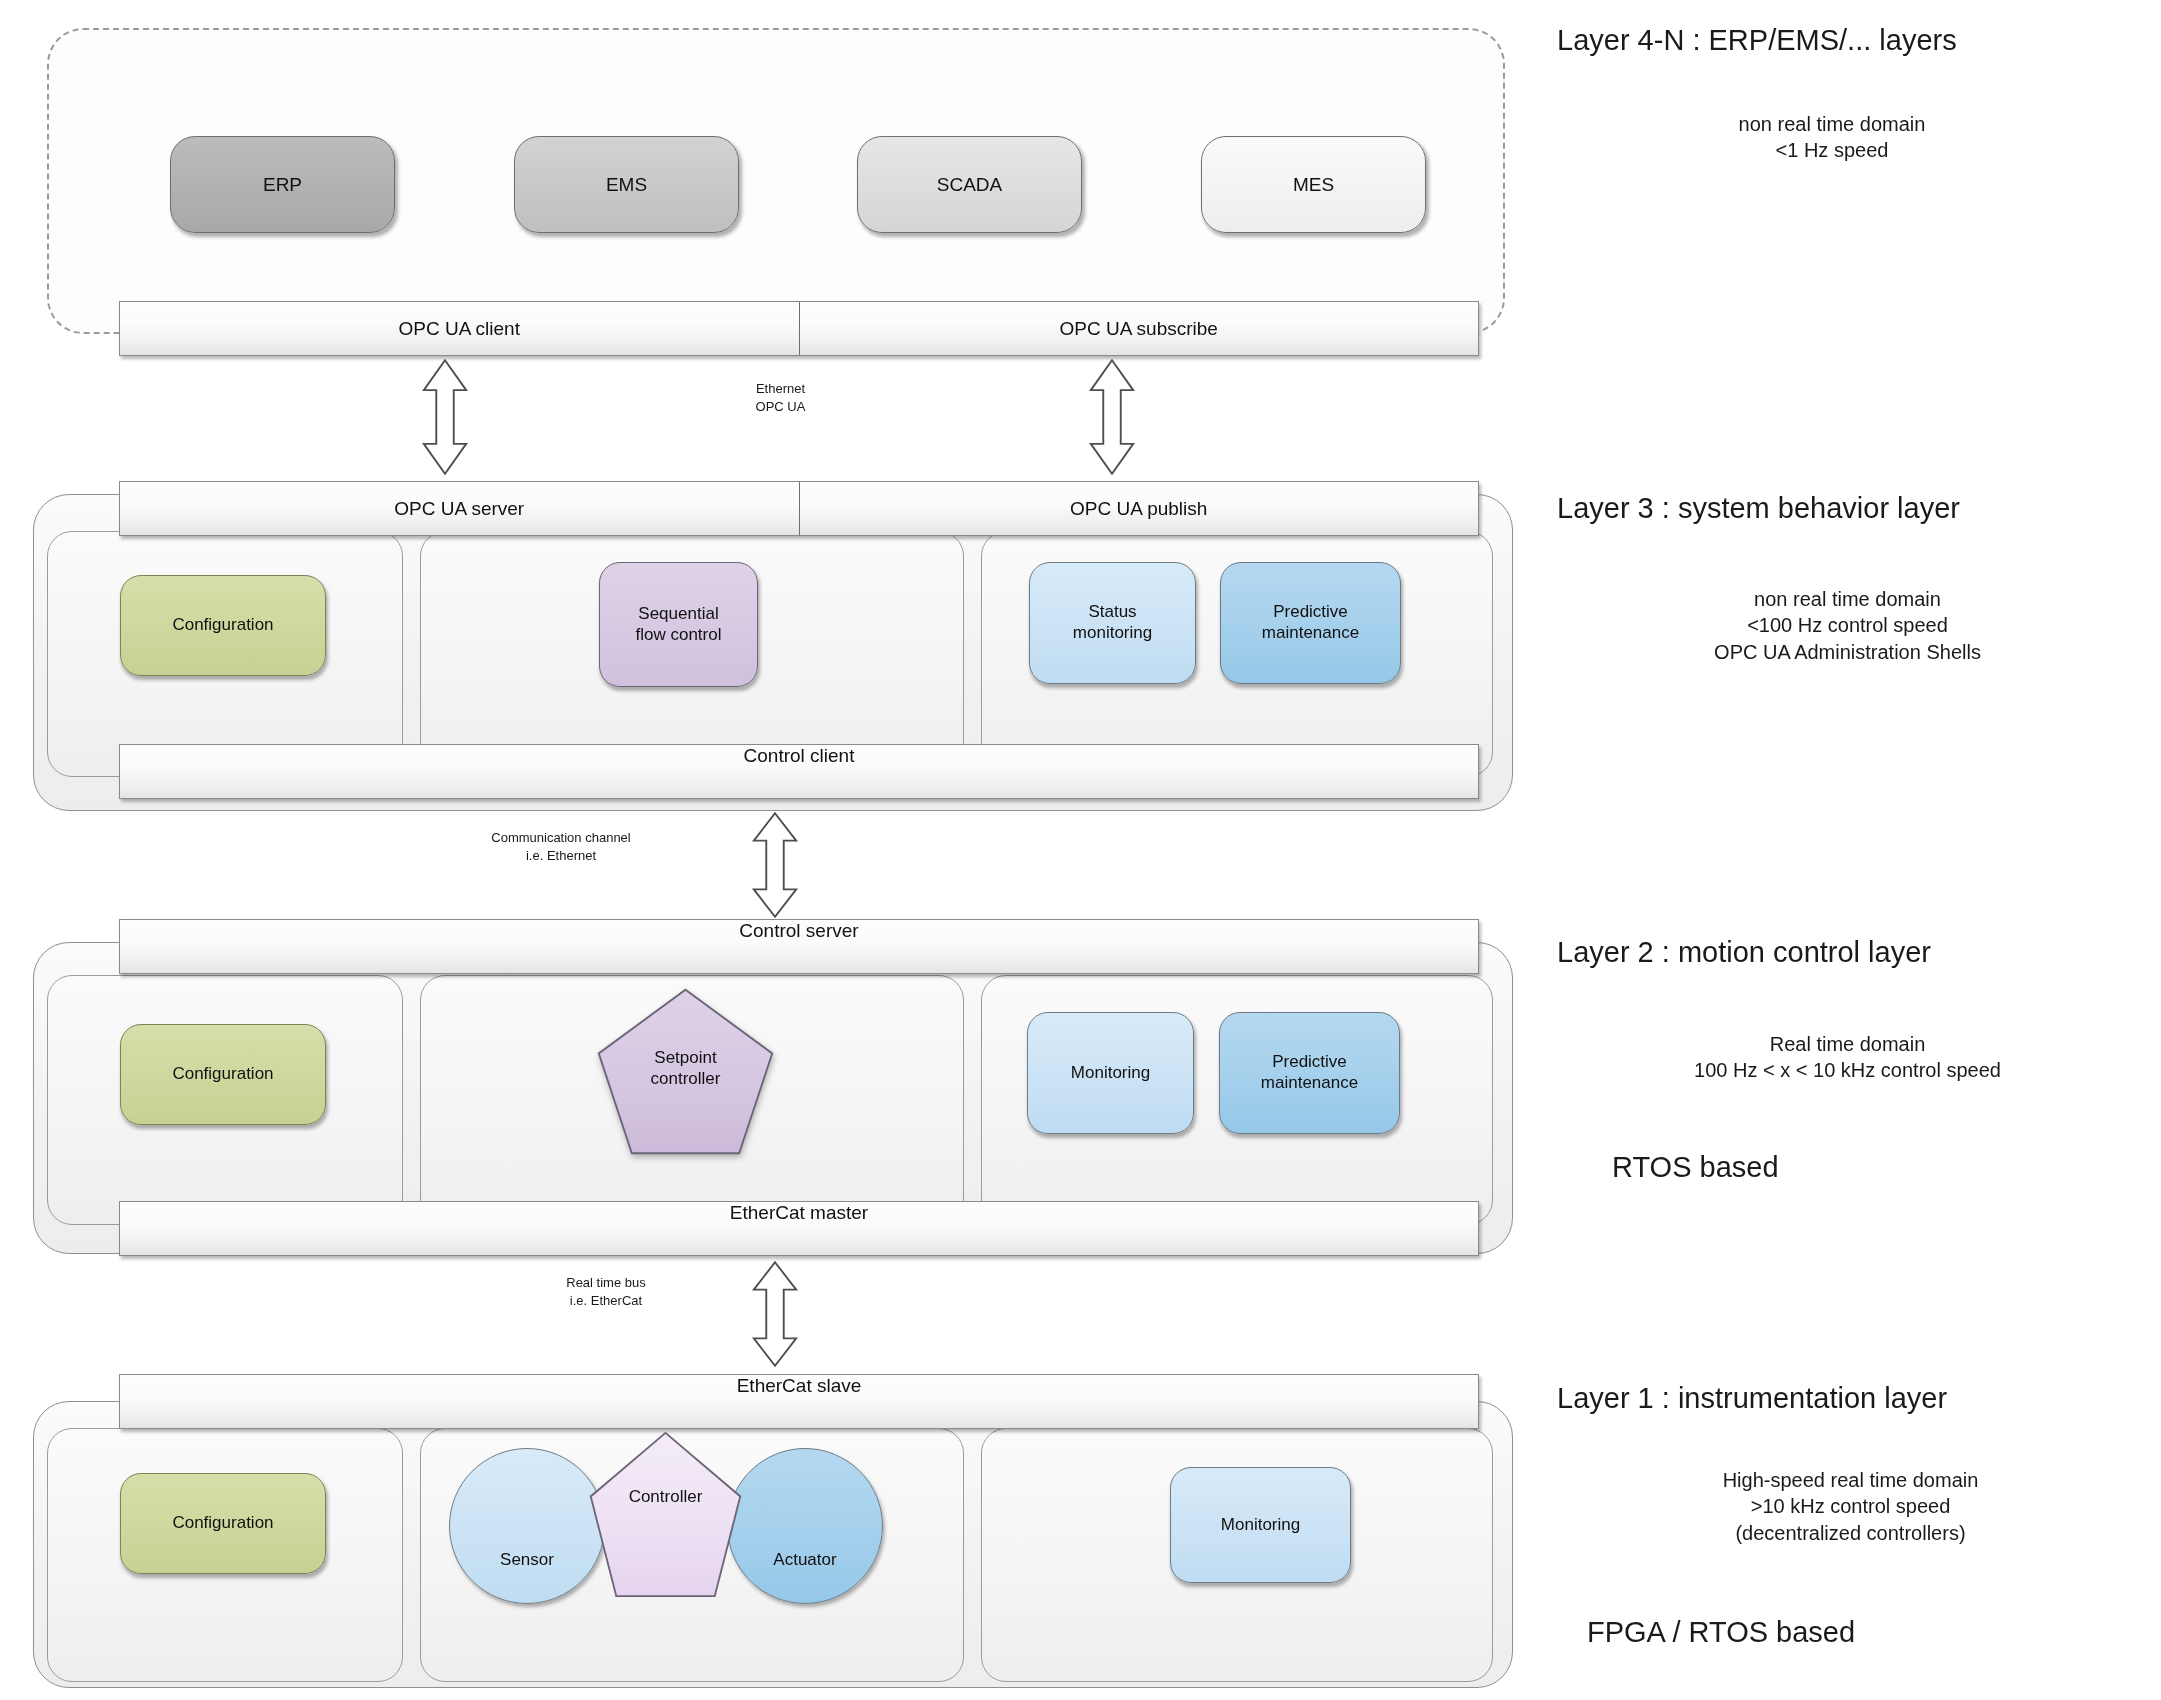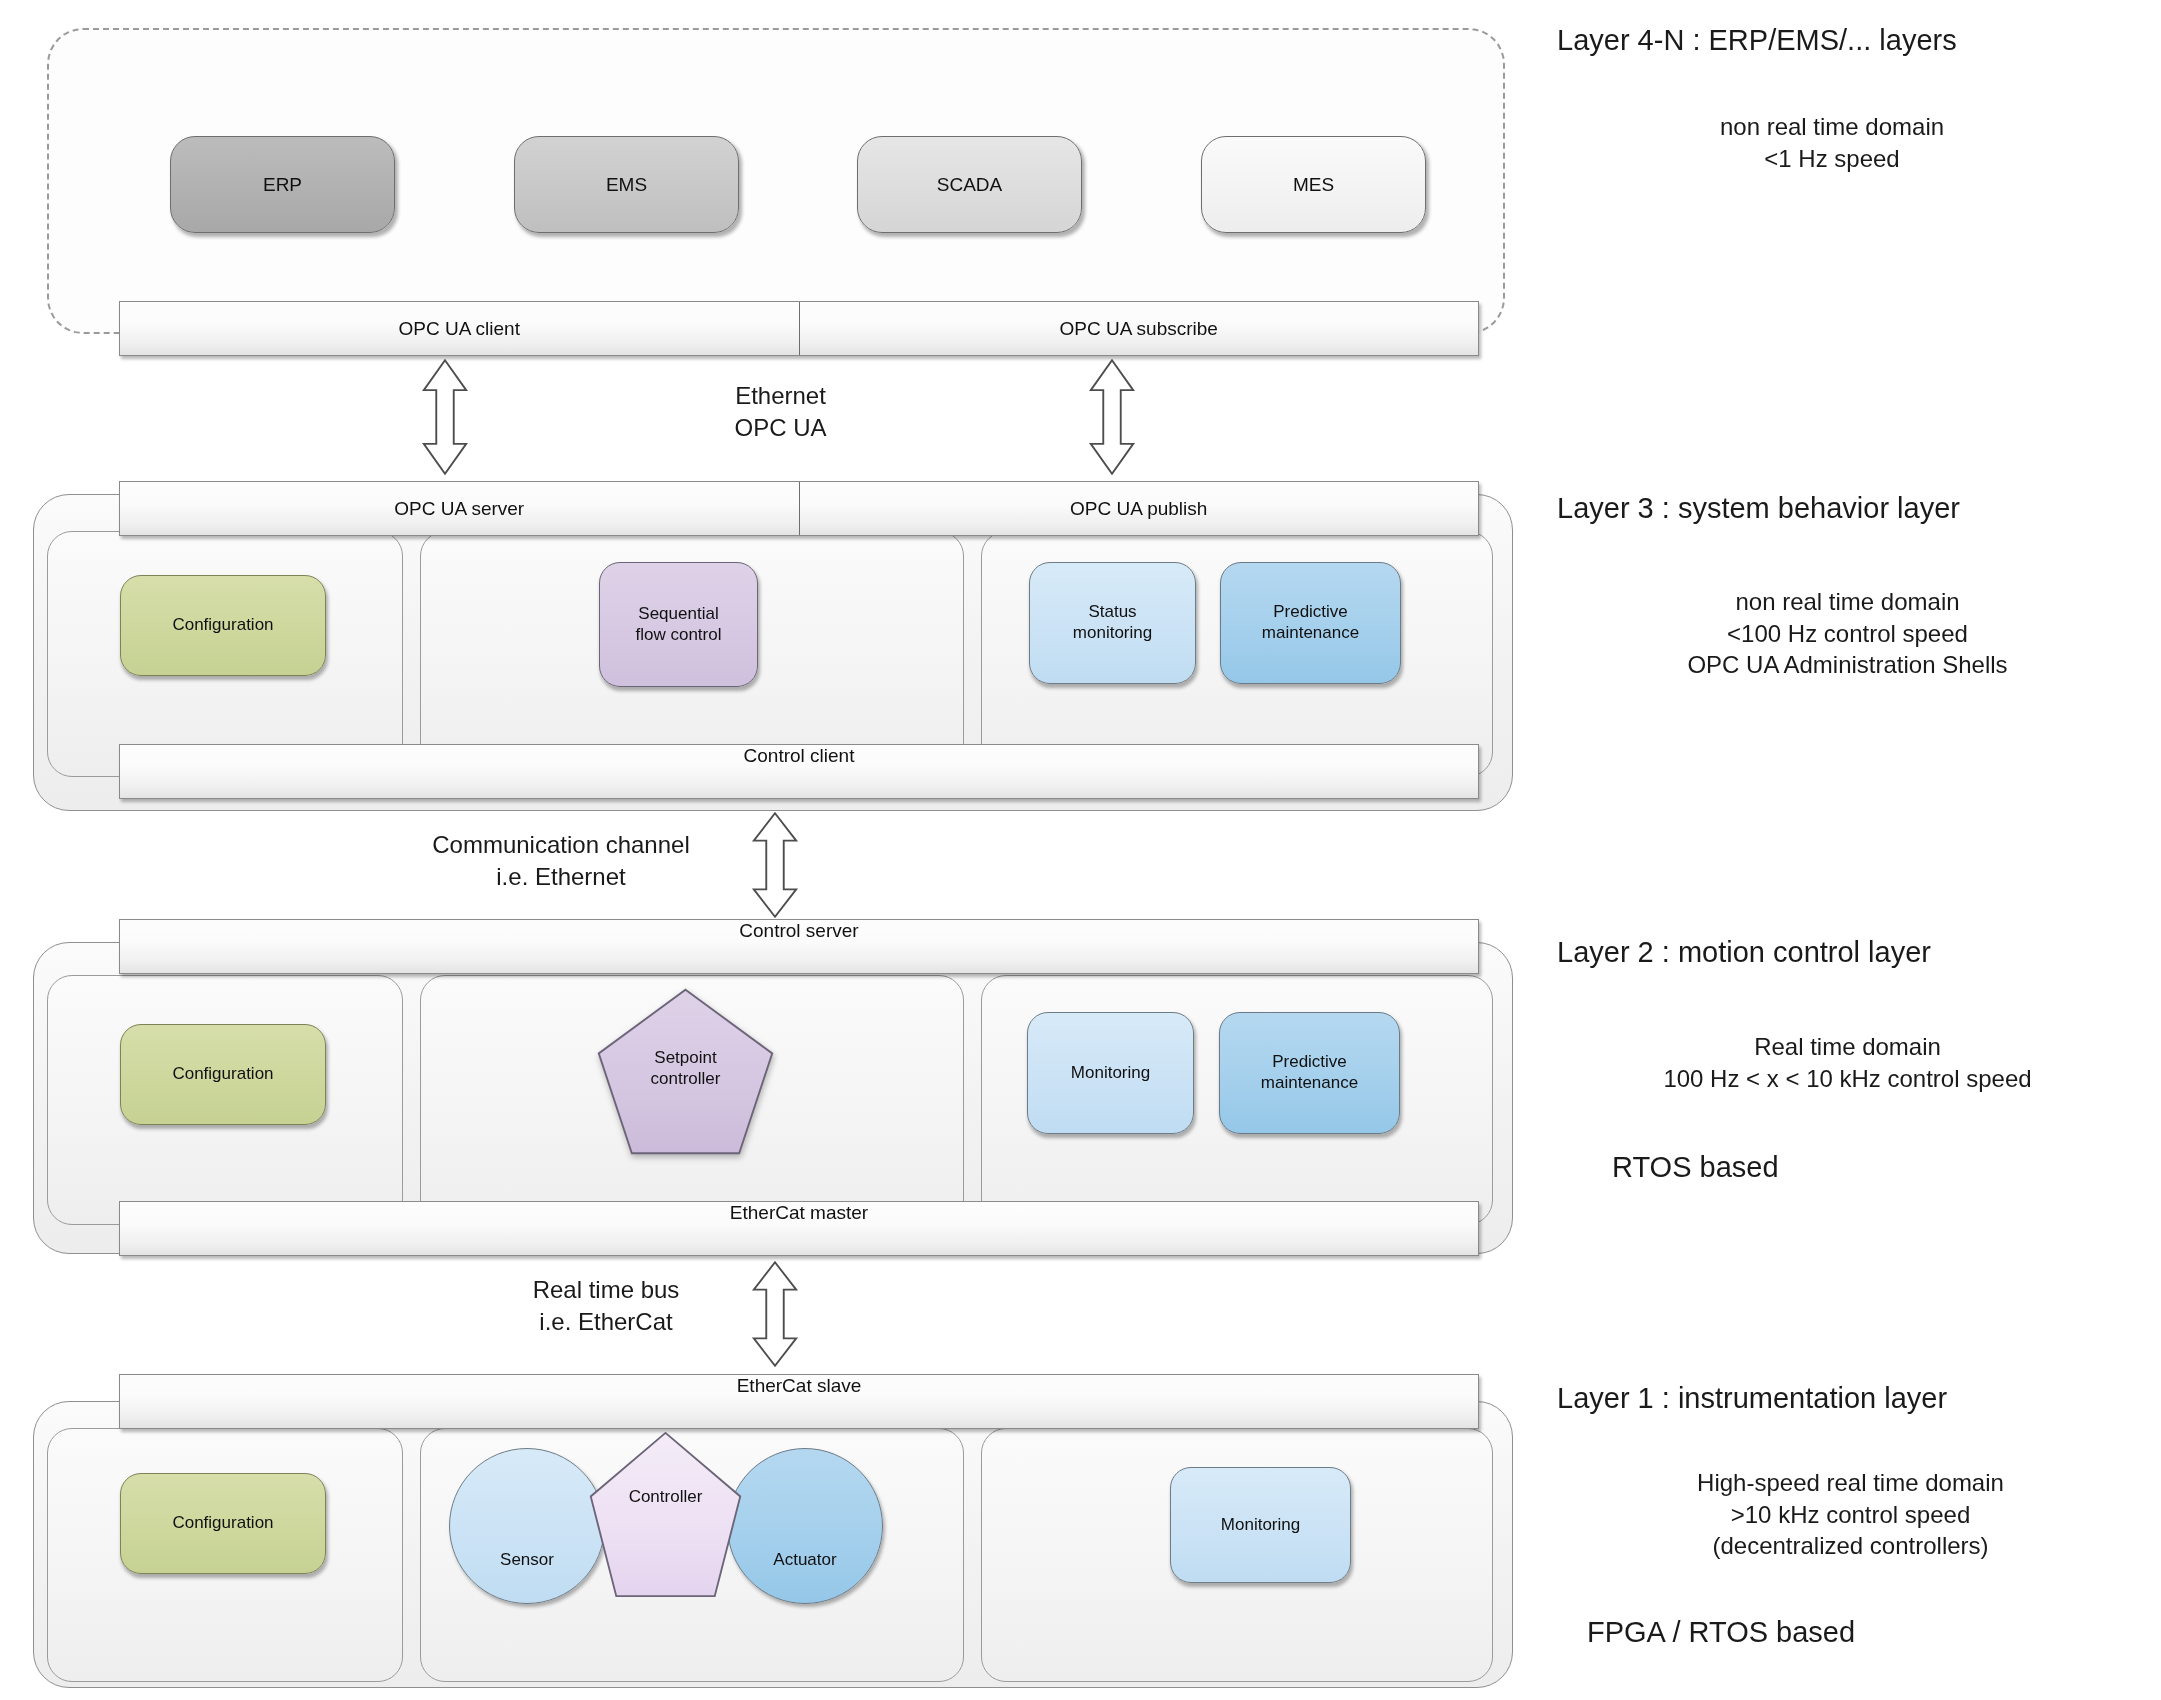--- a/index.html
+++ b/index.html
@@ -68,23 +68,23 @@
     box-shadow:2.5px 3.1px 3.7px rgba(0,0,0,.3);
   }
 
   
   .darrow{position:absolute;}
   .darrow svg{display:block;}
 
   
   .txt{position:absolute;box-sizing:border-box;color:#1a1a1a;}
   .layer-title{font-size:29px;white-space:nowrap;}
-  .layer-sub{font-size:24px;line-height:1.32;text-align:center;}
+  .layer-sub{font-size:20px;line-height:1.32;text-align:center;}
   .accent{font-size:29px;}
-  .conn-label{position:absolute;font-size:24px;line-height:1.35;text-align:center;color:#1a1a1a;}
+  .conn-label{position:absolute;font-size:13px;line-height:1.35;text-align:center;color:#1a1a1a;}
 </style>
 </head>
 <body>
 
 <div class="dashed-box" style="left:47px;top:27.5px;width:1458px;height:306px;"></div>
 
 <div class="pill" style="left:170px;top:136px;width:225px;height:97px;background:linear-gradient(to bottom,#bcbcbc 0%,#b0b0b0 60%,#a8a8a8 100%);">
   <span>ERP</span>
 </div>
 <div class="pill" style="left:514px;top:136px;width:225px;height:97px;background:linear-gradient(to bottom,#d2d2d2 0%,#c7c7c7 60%,#bfbfbf 100%);align-items:center;">

